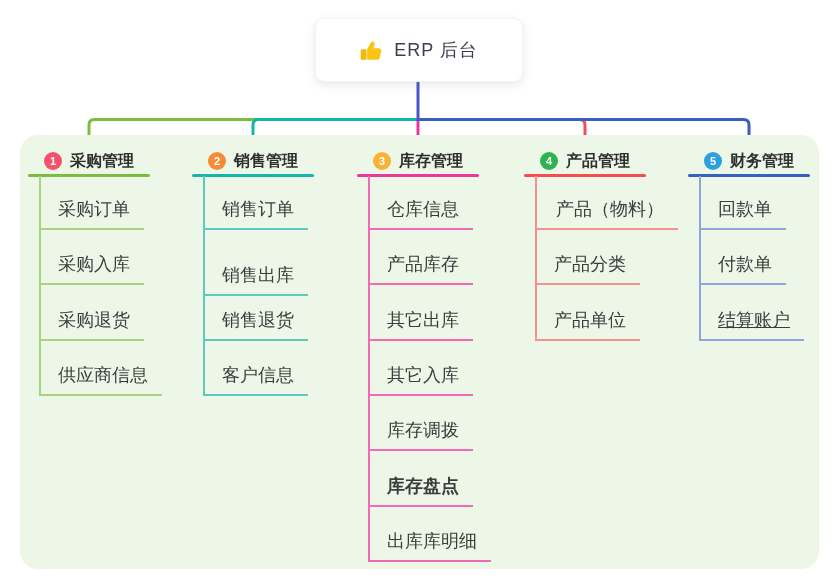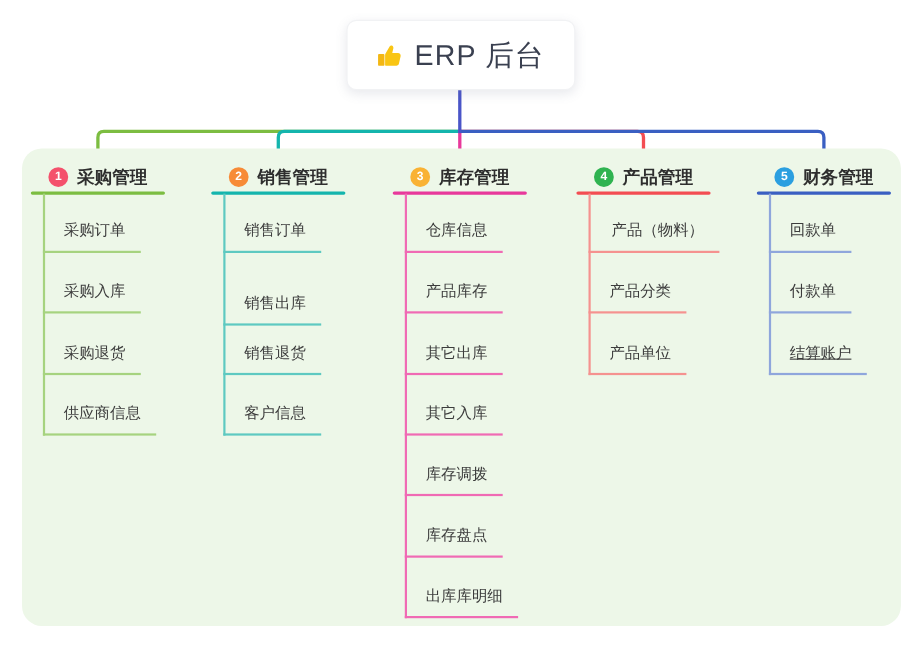--- a/index.html
+++ b/index.html
@@ -7,21 +7,21 @@
   #canvas{position:relative;width:839px;height:588px;overflow:hidden;background:#ffffff;}
 
   
   .root-card{
     position:absolute;left:315px;top:18px;width:208px;height:64px;
     background:#ffffff;border:1px solid #f1f2f4;border-radius:9px;
     box-shadow:0 3px 10px rgba(110,120,140,.16);
     display:flex;align-items:center;justify-content:center;gap:10px;
     box-sizing:border-box;
   }
-  .root-title{font-size:26px;color:#3a4050;letter-spacing:1px;}
+  .root-title{font-size:18px;color:#3a4050;letter-spacing:1px;}
   .thumb-icon{width:24px;height:24px;flex:0 0 auto;margin-top:2px;}
 
   
   #connectors{position:absolute;left:0;top:0;width:839px;height:588px;pointer-events:none;}
 
   
   .map-panel{
     position:absolute;left:20px;top:135px;width:799px;height:434px;
     background:#edf7e8;border-radius:18px;
   }
@@ -32,21 +32,21 @@
     font-size:16px;font-weight:700;color:#2e2e2e;white-space:nowrap;
   }
   .badge{
     width:18px;height:18px;border-radius:50%;flex:0 0 auto;
     display:flex;align-items:center;justify-content:center;
     color:#ffffff;font-size:11px;font-weight:700;
   }
   .main-underline{position:absolute;height:3px;border-radius:2px;}
   .spine{position:absolute;width:2px;}
   .child-node{
-    position:absolute;font-size:14px;color:#3c3c3c;white-space:nowrap;
+    position:absolute;font-size:18px;color:#3c3c3c;white-space:nowrap;
     line-height:21px;padding:0 14px 8px 19px;border-bottom:2px solid;
     width:max-content;
   }
 </style>
 </head>
 <body>
 
 <div id="canvas">
 
   <svg id="connectors">
@@ -93,21 +93,21 @@
         <span class="badge" style="background: rgb(249, 178, 52);">3</span>
         <span>库存管理</span>
       </div>
       <div class="main-underline" style="left: 357px; top: 174px; width: 122px; background: rgb(232, 57, 155);"></div>
       <div class="spine" style="left: 368px; top: 176px; height: 386px; background: rgb(240, 106, 180);"></div>
       <div class="child-node" style="left: 368px; top: 199px; border-bottom-color: rgb(240, 106, 180);">仓库信息</div>
       <div class="child-node" style="left: 368px; top: 254px; border-bottom-color: rgb(240, 106, 180);">产品库存</div>
       <div class="child-node" style="left: 368px; top: 310px; border-bottom-color: rgb(240, 106, 180);">其它出库</div>
       <div class="child-node" style="left: 368px; top: 365px; border-bottom-color: rgb(240, 106, 180);">其它入库</div>
       <div class="child-node" style="left: 368px; top: 420px; border-bottom-color: rgb(240, 106, 180);">库存调拨</div>
-      <div class="child-node" style="left: 368px; top: 476px; border-bottom-color: rgb(240, 106, 180);">库存盘点</div>
+      <div class="child-node" style="left: 368px; top: 476px; border-bottom-color: rgb(240, 106, 180); font-weight: bold;">库存盘点</div>
       <div class="child-node" style="left: 368px; top: 531px; border-bottom-color: rgb(240, 106, 180);">出库库明细</div>
       <div class="branch-label" style="left: 540px; top: 148px;">
         <span class="badge" style="background: rgb(47, 179, 80);">4</span>
         <span>产品管理</span>
       </div>
       <div class="main-underline" style="left: 524px; top: 174px; width: 122px; background: rgb(243, 77, 82);"></div>
       <div class="spine" style="left: 535px; top: 176px; height: 165px; background: rgb(245, 146, 143);"></div>
       <div class="child-node" style="left: 535px; top: 199px; border-bottom-color: rgb(245, 146, 143); padding-left: 21px;">产品（物料）</div>
       <div class="child-node" style="left: 535px; top: 254px; border-bottom-color: rgb(245, 146, 143);">产品分类</div>
       <div class="child-node" style="left: 535px; top: 310px; border-bottom-color: rgb(245, 146, 143);">产品单位</div>

